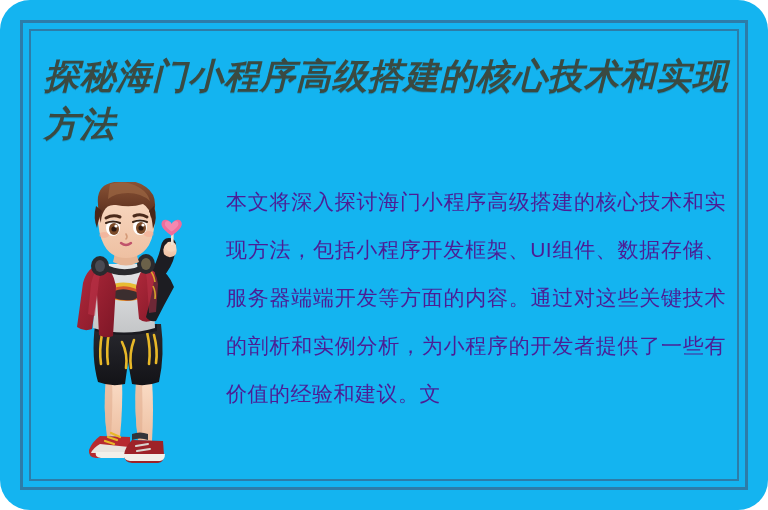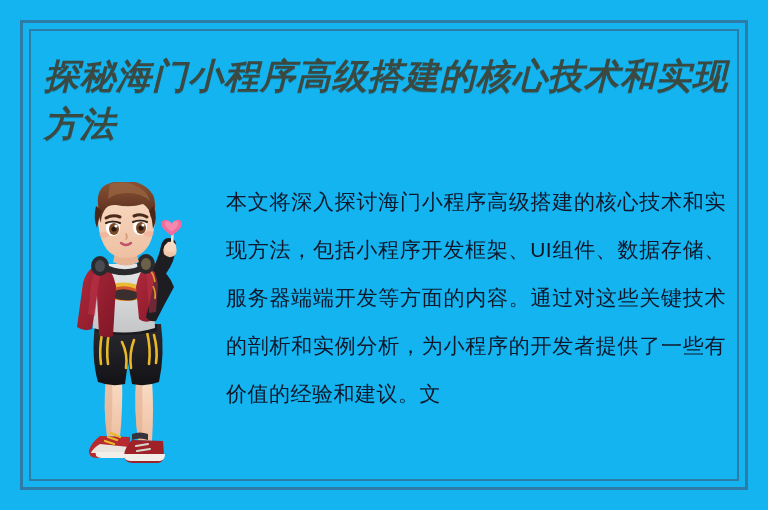--- a/index.html
+++ b/index.html
@@ -12,20 +12,21 @@
     overflow: hidden;
     font-family: "Liberation Sans", "DejaVu Sans", sans-serif;
   }
 
   #poster {
     position: relative;
     width: 768px;
     height: 510px;
     background: #14b4f0;
     overflow: hidden;
+    border-radius: 30px;
   }
 
   
   .frame-outer {
     position: absolute;
     left: 20px;
     top: 20px;
     width: 728px;
     height: 470px;
     border: 3px solid #2d7ca8;
@@ -59,21 +60,21 @@
     text-shadow: 0 1px 0 rgba(20,60,80,0.25);
     white-space: pre-wrap;
   }
 
   
   .body-copy {
     position: absolute;
     left: 226px;
     top: 178px;
     width: 500px;
-    color: #0f172a;
+    color: #4c1d95;
     font-size: 21px;
     line-height: 48px;
     letter-spacing: 0.5px;
     text-align: justify;
     text-justify: inter-character;
     white-space: pre-wrap;
     word-break: break-all;
   }
 
   

